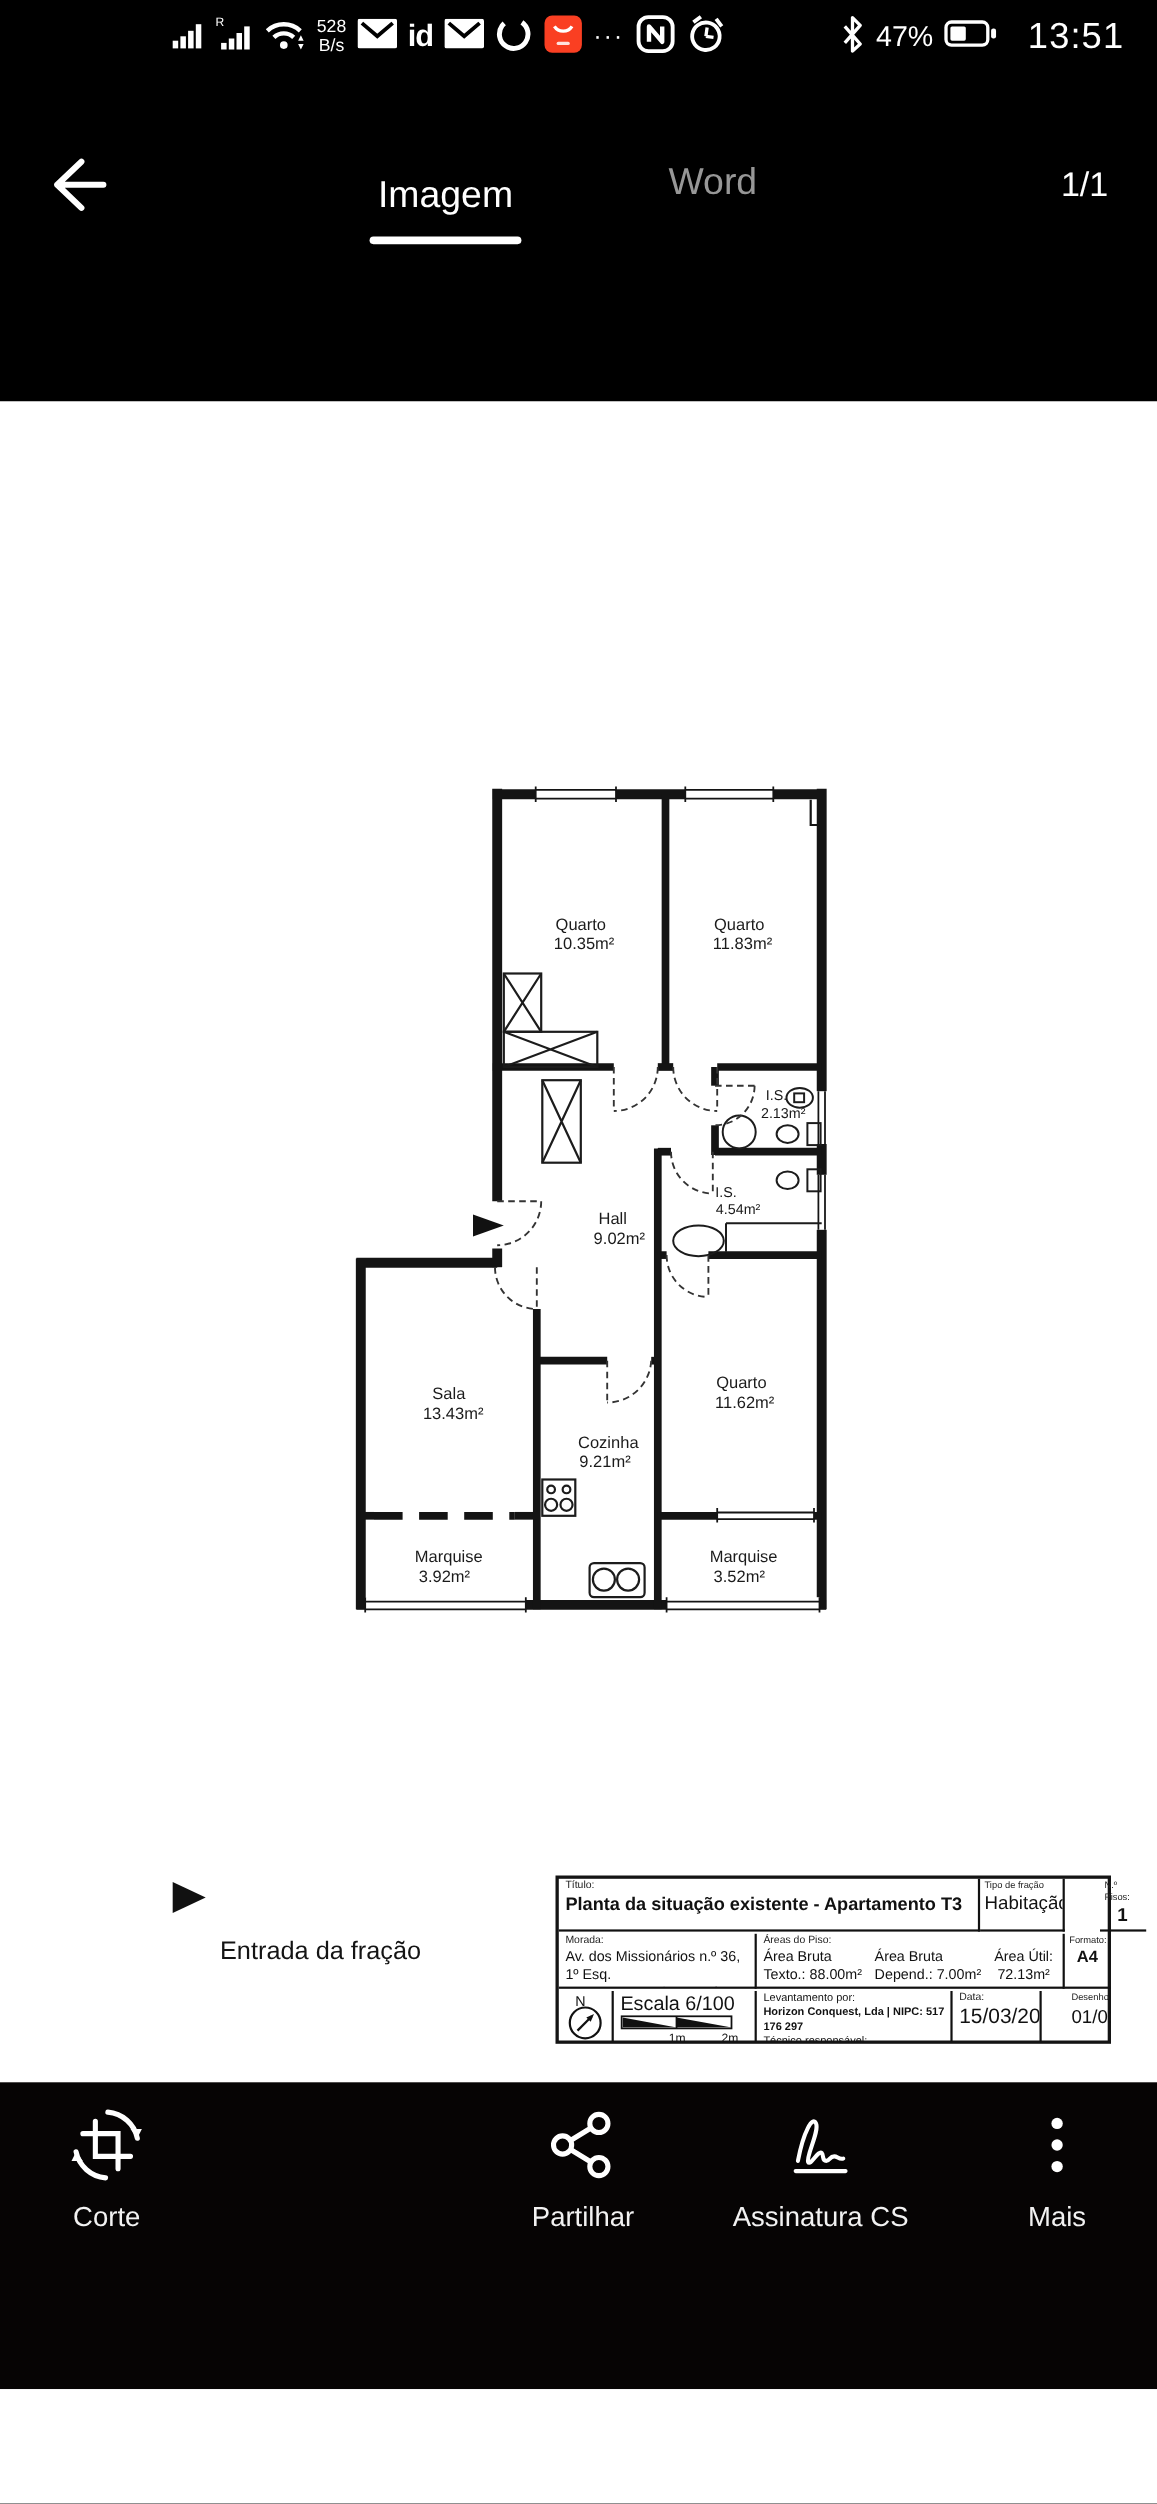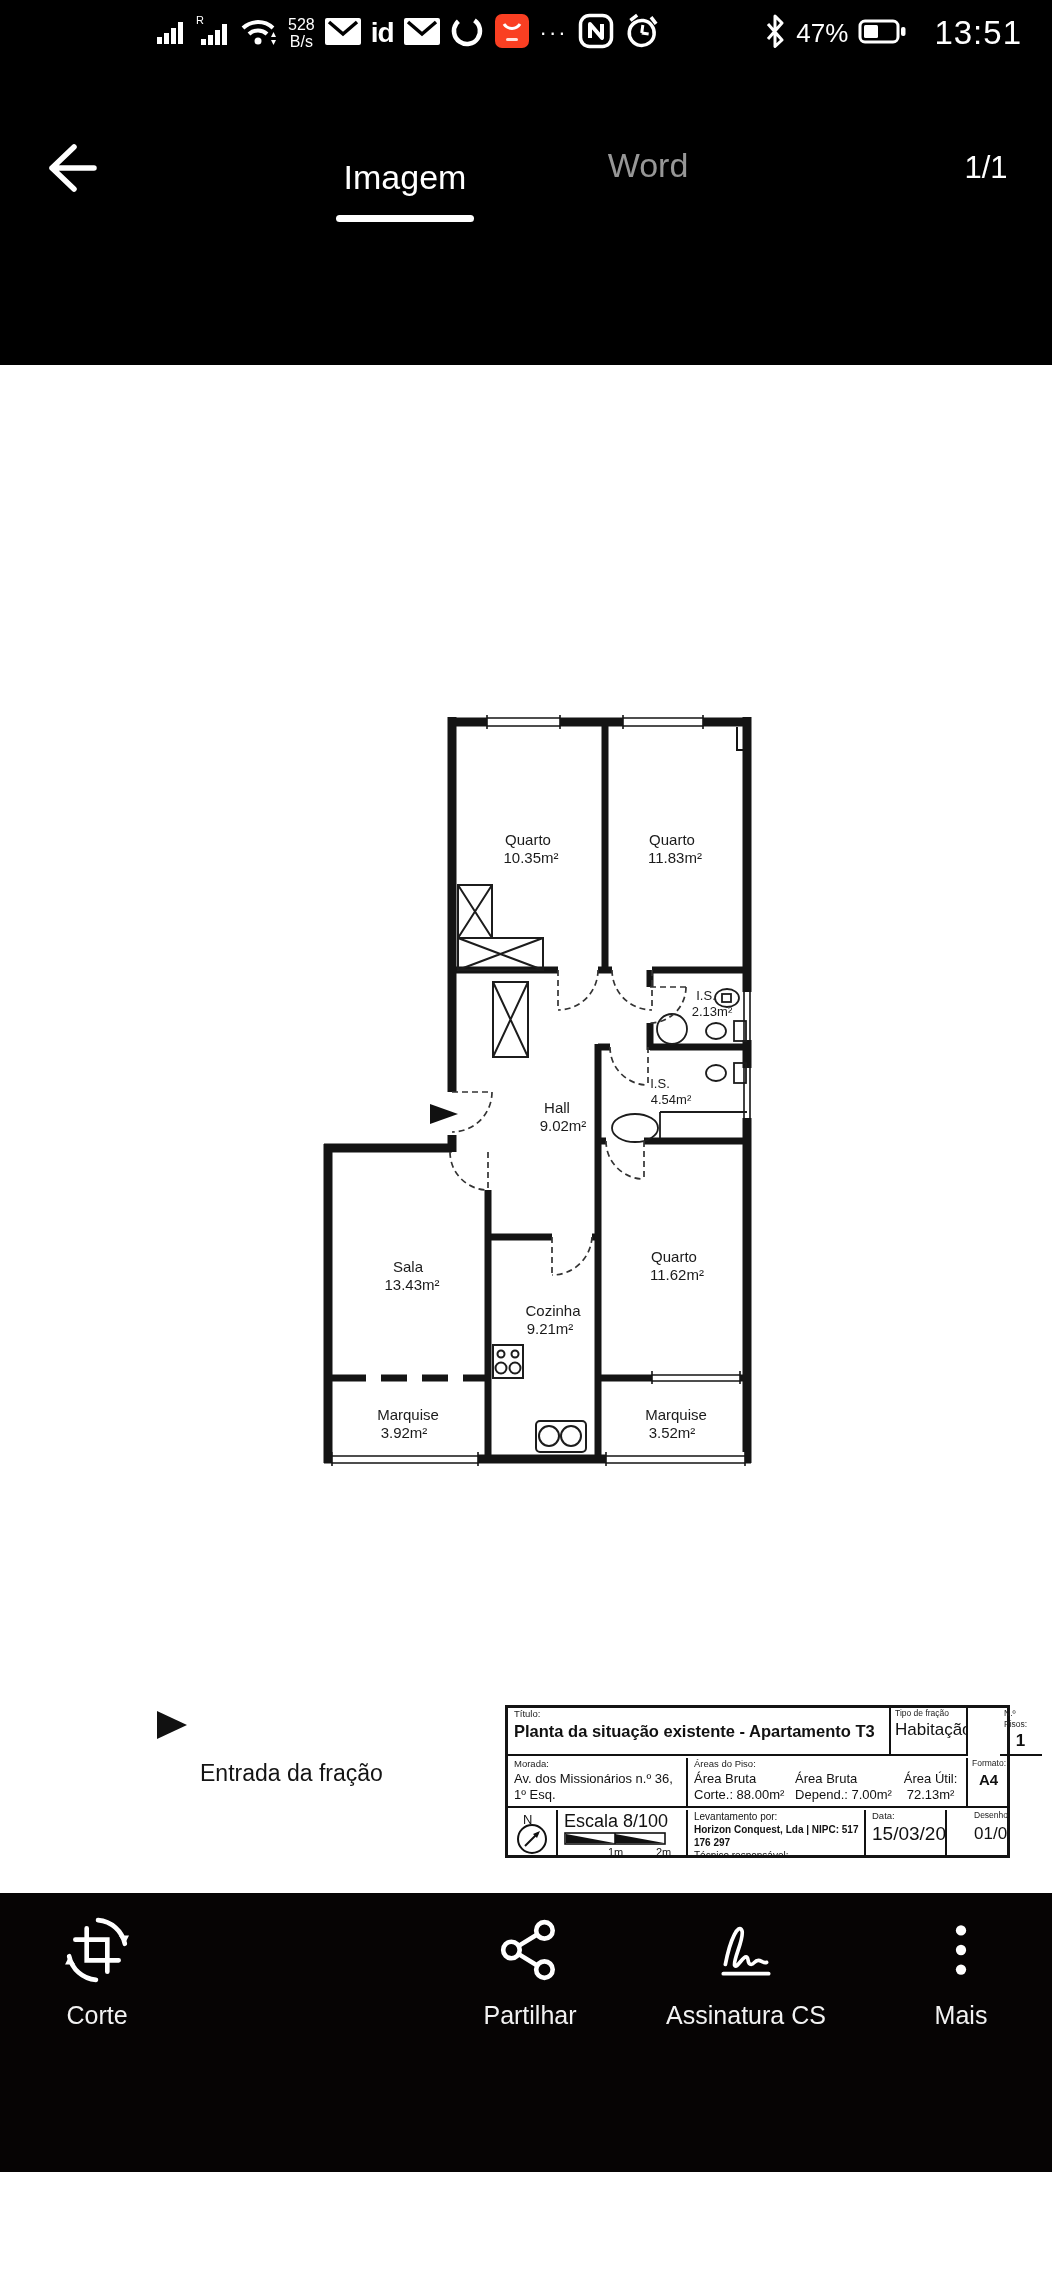--- a/index.html
+++ b/index.html
@@ -297,21 +297,21 @@
     <div class="cell" style="left:0;top:50px;width:180px;height:50px;border-right:2px solid;border-bottom:2px solid;">
       <span class="lbl">Morada:</span>
       <div class="v-small">Av. dos Missionários n.º 36, 1º Esq.</div>
       <div class="v-small" style="margin-top:0;">2735-133 Agualva-Cacém, Sintra</div>
     </div>
     <div class="cell" style="left:180px;top:50px;width:280px;height:50px;border-right:2px solid;border-bottom:2px solid;">
       <span class="lbl">Áreas do Piso:</span>
       <div style="display:flex;">
         <div class="v-small" style="width:103px;">
           <div>Área Bruta</div>
-            <div>Corte.: 88.00m²</div>
+            <div>Texto.: 88.00m²</div>
         </div>
         <div class="v-small" style="width:107px;">
           <div>Área Bruta</div>
             <div>Depend.: 7.00m²</div>
         </div>
         <div class="v-small" style="width:62px;text-align:center;">
           <div>Área Útil:</div>
             <div>72.13m²</div>
         </div>
       </div>
@@ -323,21 +323,21 @@
 
     <div class="cell" style="left:0;top:102px;width:50px;height:46px;border-right:2px solid;padding:1px;">
       <svg width="46" height="45" viewBox="0 0 46 45">
         <text x="14" y="13" font-size="13" font-family="Liberation Sans" fill="#111">N</text>
         <circle cx="23" cy="28" r="14" stroke="#111" stroke-width="2" fill="none"></circle>
         <path d="M16,35 L29,22" stroke="#111" stroke-width="2"></path>
         <polygon points="31,20 24,23 28,27" fill="#111"></polygon>
       </svg>
     </div>
     <div class="cell" style="left:50px;top:102px;width:130px;height:46px;border-right:2px solid;padding:2px 6px;">
-      <div style="font-size:18px;line-height:19px;">Escala 8/100</div>
+      <div style="font-size:18px;line-height:19px;">Escala 6/100</div>
       <svg width="118" height="26" viewBox="0 0 118 26">
         <rect x="1" y="2" width="100" height="11" stroke="#111" stroke-width="1.6" fill="#fff"></rect>
         <polygon points="2,3 2,12 50,12" fill="#111"></polygon>
         <polygon points="51,3 51,12 100,12" fill="#111"></polygon>
         <path d="M51,2 V13" stroke="#111" stroke-width="1.6"></path>
         <text x="44" y="25" font-size="11" font-family="Liberation Sans" fill="#111">1m</text>
         <text x="92" y="25" font-size="11" font-family="Liberation Sans" fill="#111">2m</text>
       </svg>
     </div>
     <div class="cell" style="left:180px;top:102px;width:178px;height:46px;border-right:2px solid;">

